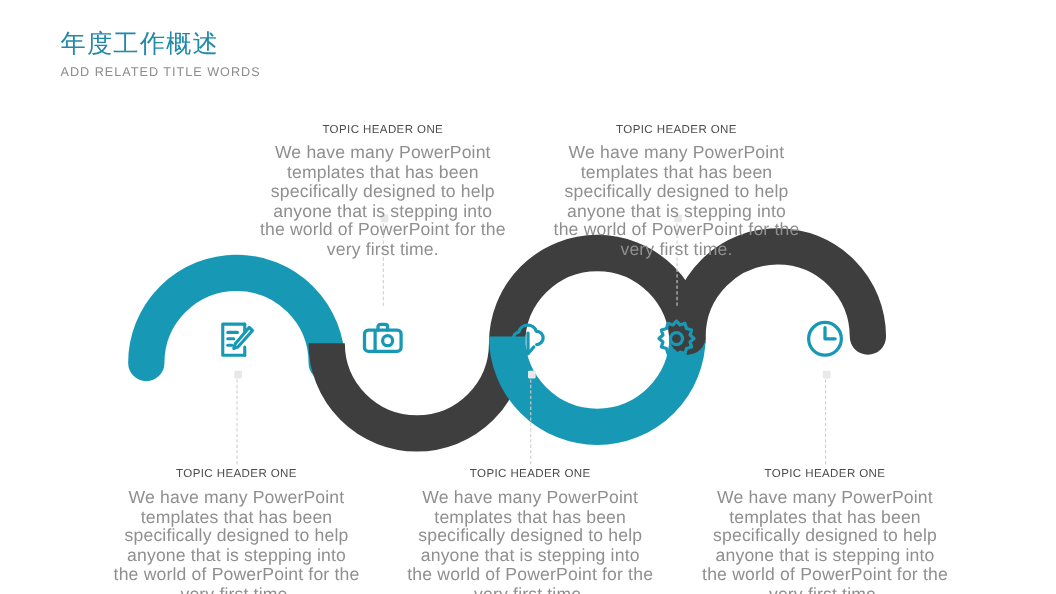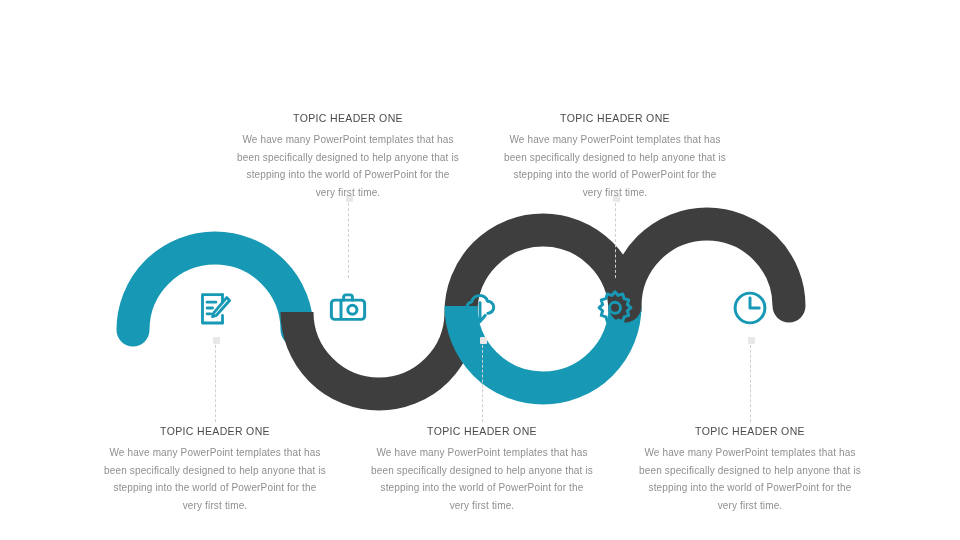--- a/index.html
+++ b/index.html
@@ -63,21 +63,21 @@
   }
   .tblock .t-head {
     font-size: 10.5px;
     font-weight: normal;
     color: #4b4b4b;
     letter-spacing: 0.35px;
     margin-bottom: 7px;
     white-space: nowrap;
   }
   .tblock .t-body {
-    font-size: 10px;
+    font-size: 16px;
     color: #8f8f8f;
     line-height: 17.5px;
     letter-spacing: 0.15px;
   }
 
   
   .tb-top-1 { left: 236px; top: 112px; }
   .tb-top-2 { left: 503px; top: 112px; }
   
   .tb-bot-1 { left: 103px;  top: 425px; }
@@ -109,20 +109,24 @@
     align-items: center;
     justify-content: center;
   }
   .icon-node svg { display: block; }
 </style>
 </head>
 <body>
 
 <div class="slide">
 
+  <div class="header">
+    <div class="header-title">年度工作概述</div>
+    <div class="header-subtitle">ADD RELATED TITLE WORDS</div>
+  </div>
 
   <div class="wave-wrap">
     <svg width="960" height="540" viewBox="0 0 960 540" xmlns="http://www.w3.org/2000/svg">
       <defs>
         
       </defs>
 
       <path d="M 133 330
                A 82 82 0 0 1 297 330" fill="none" stroke="#1799b5" stroke-width="33" stroke-linecap="round"></path>
 

